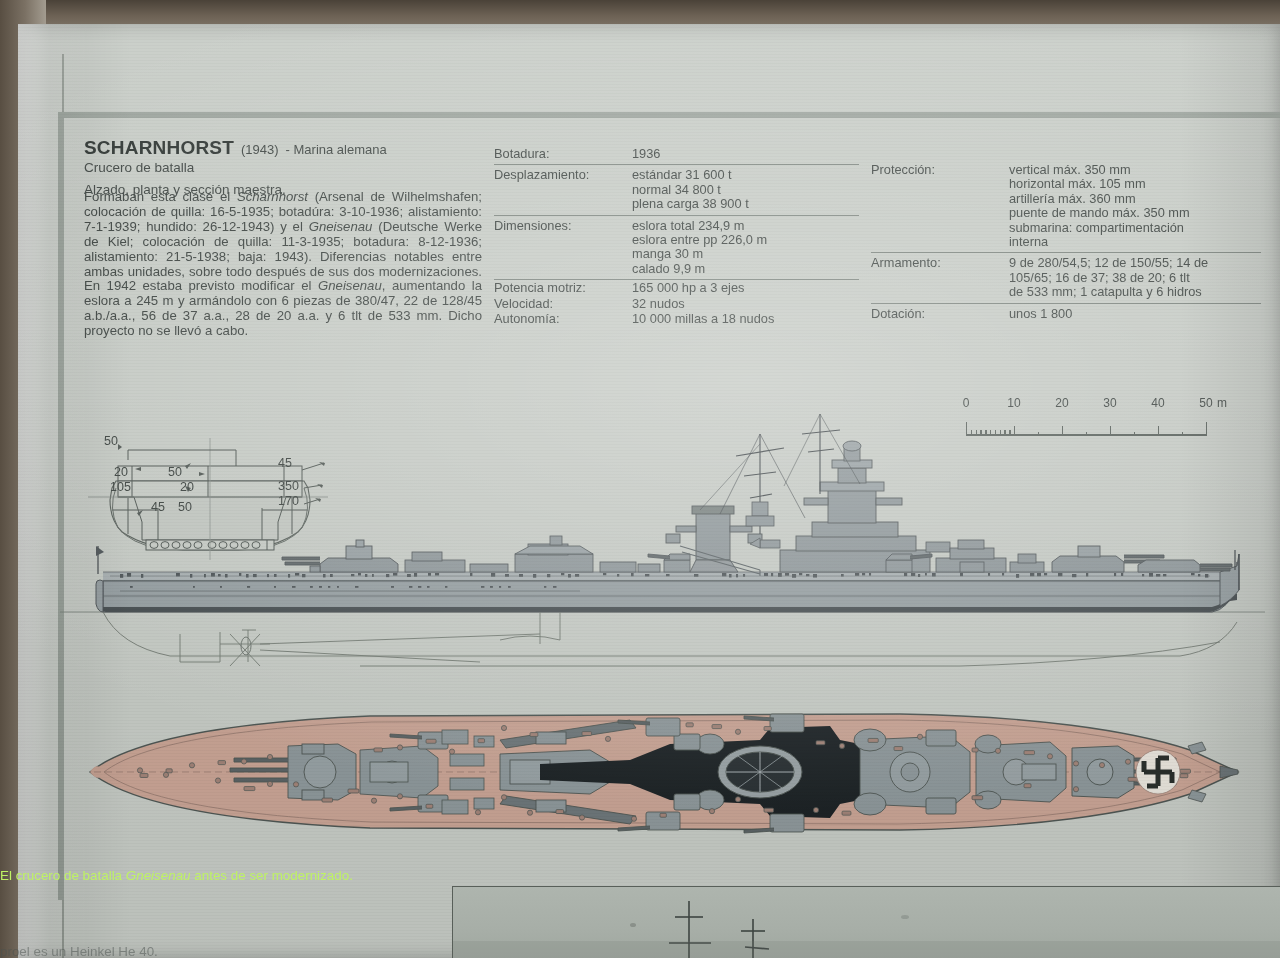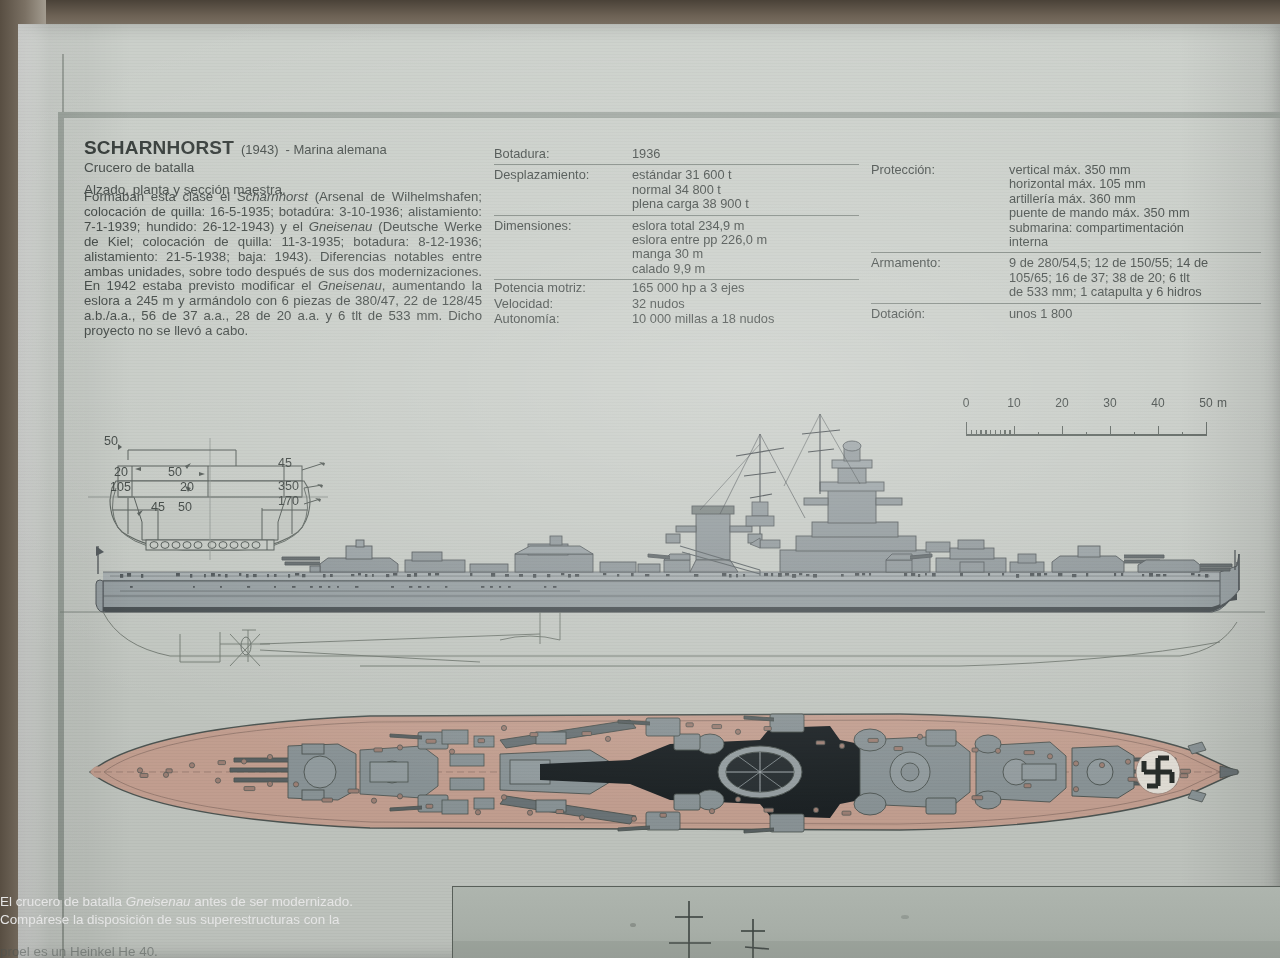--- a/index.html
+++ b/index.html
@@ -79,22 +79,22 @@
   
   .xsec{position:absolute;left:70px;top:412px;width:240px;height:128px;}
   .xlab{position:absolute;font-size:12.5px;color:#39403d;}
 
   
   .draw{position:absolute;}
   svg{display:block;overflow:visible;}
 
   
   .caption{
-    position:absolute;left:0px;top:893px;width:436px;
-    font-size:13.4px;line-height:17.5px;color:#e5e5e5;
+    position:absolute;left:0px;top:867px;width:436px;
+    font-size:13.4px;line-height:17.5px;color:#bef264;
   }
   .caption i{font-style:italic;}
   .cap-clip{position:absolute;left:0;top:944px;width:320px;height:14px;overflow:hidden;
     font-size:13.4px;color:#4a514e;opacity:.5;}
 
   
   .inset{
     position:absolute;left:452px;top:886px;width:828px;height:72px;
     background:linear-gradient(180deg,#aeb5ae 0%,#a7aea7 60%,#9fa79f 100%);
     border:1.5px solid #585f59;border-bottom:none;overflow:hidden;
@@ -813,21 +813,20 @@
       </g>
     </svg>
   </div>
 
   <div class="grain"></div>
   <div class="page-light"></div>
 </div>
 
 <div class="caption" id="caption-block">
     <div>El crucero de batalla <i>Gneisenau</i> antes de ser modernizado.</div>
-    <div>Compárese la disposición de sus superestructuras con la</div>
   </div>
 <div class="cap-clip">proel es un Heinkel He 40.</div>
 
 <div class="inset">
   <svg width="828" height="72" viewBox="0 0 828 72">
     <g stroke="#3e4542" stroke-width="1.6" fill="none">
       <line x1="236" y1="14" x2="236" y2="72"></line>
       <line x1="222" y1="30" x2="250" y2="30"></line>
       <line x1="216" y1="56" x2="258" y2="56"></line>
       <line x1="300" y1="32" x2="300" y2="72"></line>

